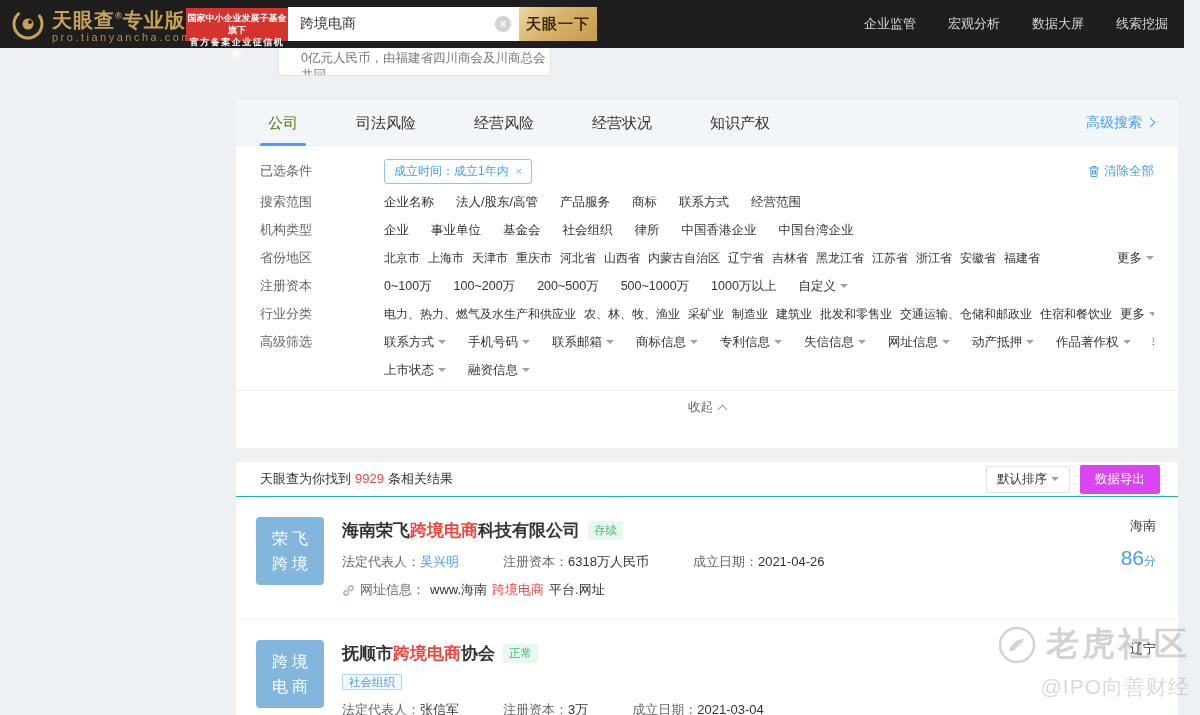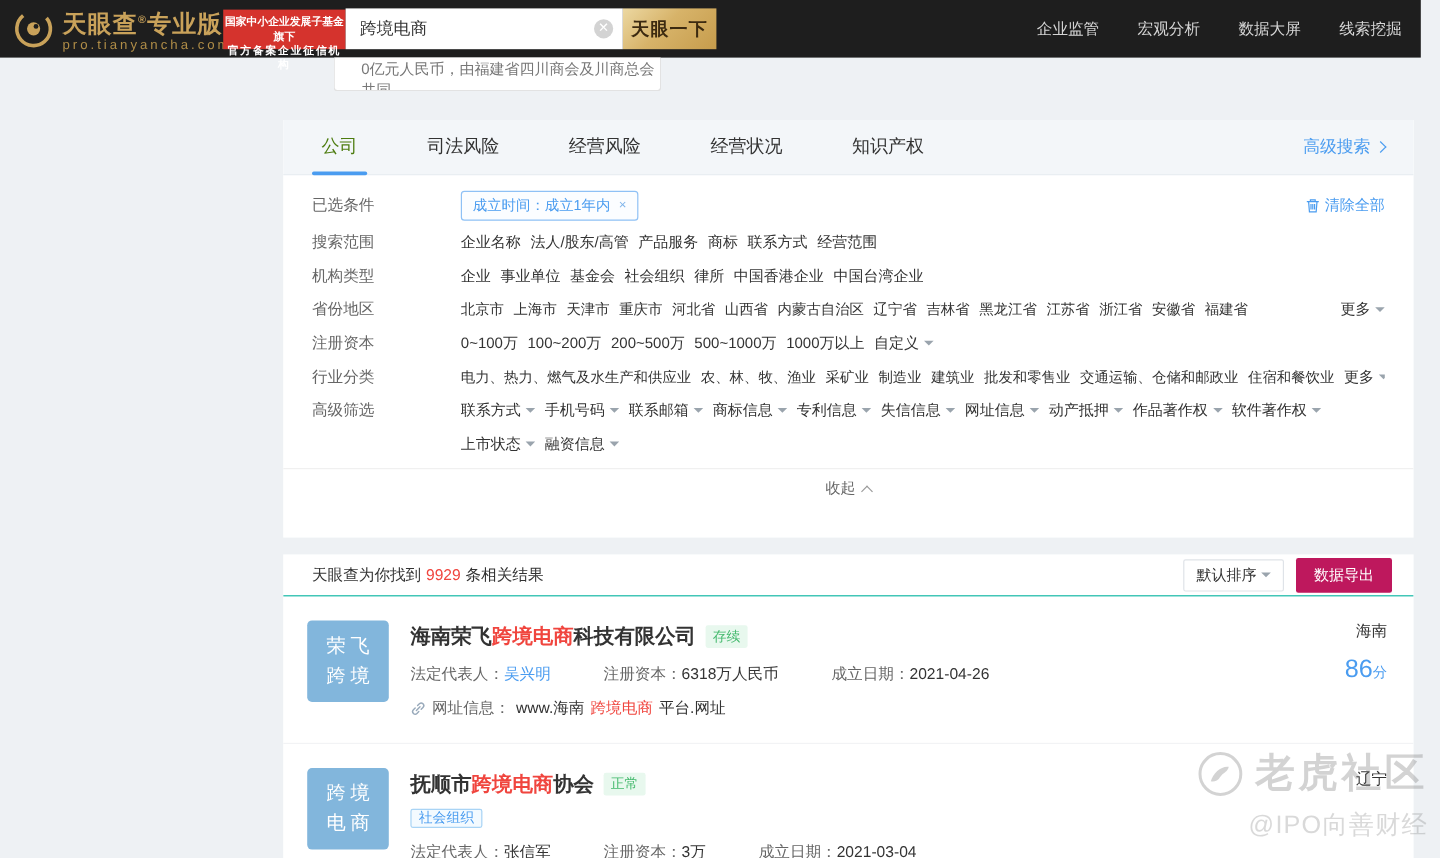--- a/index.html
+++ b/index.html
@@ -40,21 +40,21 @@
   .tab.active { color:#4d7c0f; }
   .tab.active::after { content:""; position:absolute; left:50%; transform:translateX(-50%); bottom:0;
     width:46px; height:3px; background:#4a9cf0; border-radius:2px; }
   .adv-search { margin-left:auto; color:#4a9cf0; font-size:14px; cursor:pointer; display:flex; align-items:center; }
   .chev-r { width:7px; height:7px; border-top:1.5px solid #4a9cf0; border-right:1.5px solid #4a9cf0;
     transform:rotate(45deg); display:inline-block; margin-left:5px; }
 
   .filters { padding:10px 24px 0 24px; }
   .frow { display:flex; align-items:center; height:28px; white-space:nowrap; }
   .f-lab { width:66px; min-width:66px; margin-right:58px; font-size:13px; color:#666; }
-  .f-opts { display:flex; align-items:center; gap:8px; flex:1; font-size:12.5px; color:#333; overflow:hidden; }
+  .f-opts { display:flex; align-items:center; gap:22px; flex:1; font-size:12.5px; color:#333; overflow:hidden; }
   .f-opts.tight { gap:8px; font-size:12px; }
   .opt { cursor:pointer; display:inline-flex; align-items:center; }
   .caret { width:0; height:0; border:4px solid transparent; border-top-color:#9aa4ad;
     display:inline-block; margin-left:4px; position:relative; top:2px; }
   .more { margin-left:auto; cursor:pointer; color:#333; display:inline-flex; align-items:center; font-size:12.5px; }
 
   .sel-row { display:flex; align-items:center; height:30px; margin-bottom:2px; }
   .chip { display:inline-flex; align-items:center; border:1px solid #8fc1f5; color:#4a9cf0; background:#fbfdff;
     border-radius:3px; font-size:12px; padding:3px 9px; cursor:pointer; }
   .chip .x { margin-left:7px; font-size:11px; color:#7fb4ea; cursor:pointer; }
@@ -65,21 +65,21 @@
   .chev-up { width:7px; height:7px; border-left:1.5px solid #999; border-top:1.5px solid #999;
     transform:rotate(45deg); display:inline-block; margin-left:6px; position:relative; top:2px; }
 
   
   .card2 { position:absolute; left:236px; top:462px; width:942px; height:253px; background:#fff; overflow:hidden; }
   .count-bar { height:35px; display:flex; align-items:center; padding:0 18px 0 24px; border-bottom:1px solid #14b8a6; }
   .count-txt { font-size:13px; color:#333; }
   .count-num { color:#f0453e; margin:0 4px; }
   .sort-box { margin-left:auto; border:1px solid #dfe3e8; border-radius:2px; background:#fff; font-size:12.5px;
     color:#333; padding:4px 10px; cursor:pointer; display:inline-flex; align-items:center; }
-  .export-btn { margin-left:10px; background:#be185d; color:#fff; border:none; border-radius:2px;
+  .export-btn { margin-left:10px; background:#d946ef; color:#fff; border:none; border-radius:2px;
     font-size:12.5px; font-family:inherit; padding:6px 15px; cursor:pointer; }
 
   .result-row { position:relative; display:flex; padding:20px 20px 20px 20px; }
   .result-row + .result-row { border-top:1px solid #f2f3f5; }
   .avatar { width:68px; height:68px; min-width:68px; border-radius:4px; background:#82b6dc; color:#fff;
     display:flex; flex-direction:column; align-items:center; justify-content:center;
     font-size:16px; line-height:25px; cursor:pointer; }
   .avatar span { letter-spacing:4px; padding-left:4px; }
   .r-body { margin-left:18px; padding-top:2px; }
   .r-title { display:flex; align-items:center; gap:8px; }

